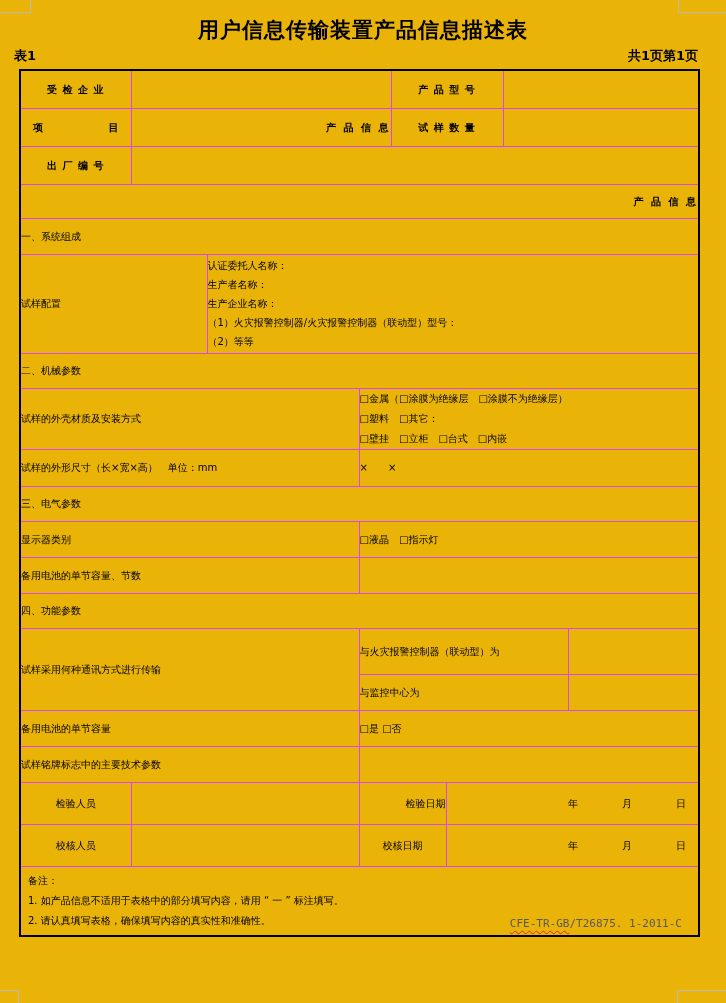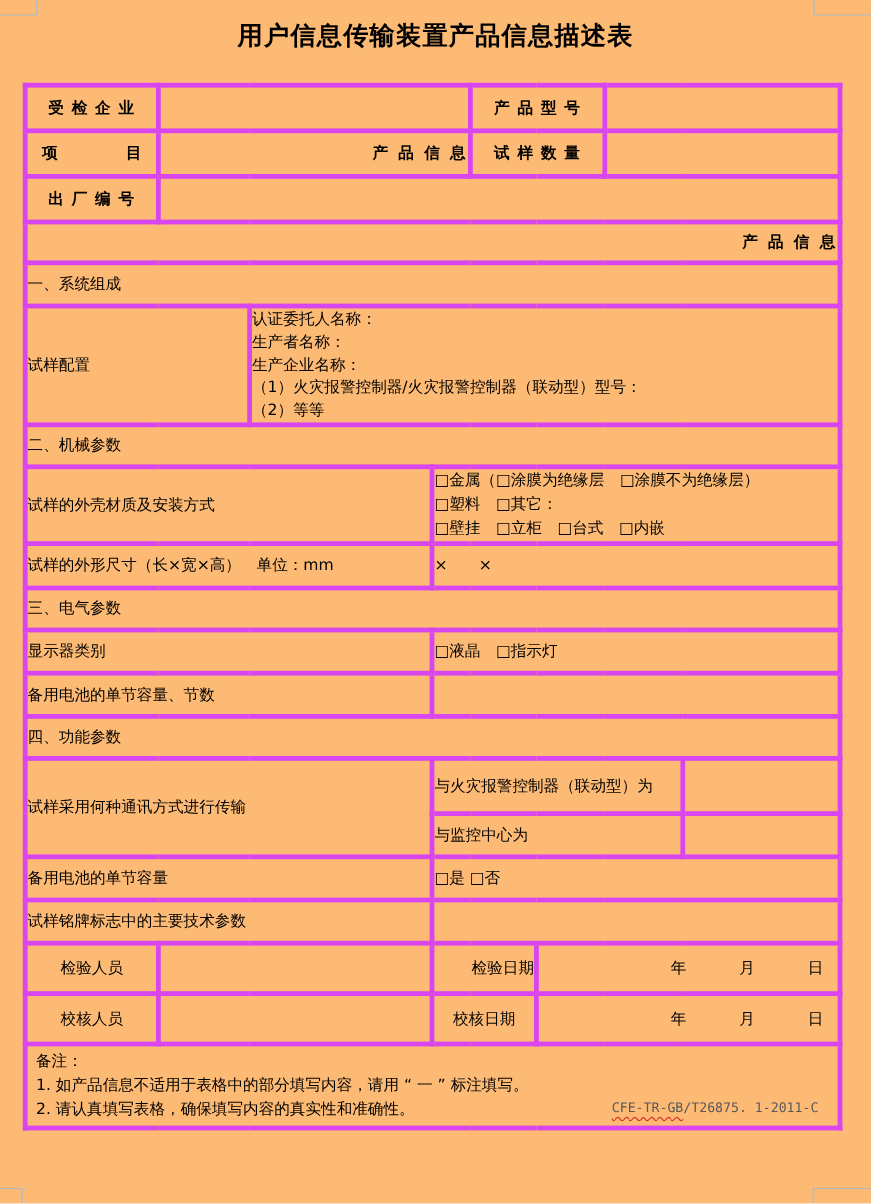--- a/index.html
+++ b/index.html
@@ -1,32 +1,32 @@
 <!DOCTYPE html>
 <html><head>
 <meta charset="utf-8">
 <style>
   html,body{margin:0;padding:0;background:#fff;}
-  .page{position:relative;width:726px;height:1003px;background:#fdba74;overflow:hidden;
+  .page{position:relative;width:726px;height:1003px;background:#eab308;overflow:hidden;
         font-family:"DejaVu Sans",sans-serif;color:#000;}
   
   .corner{position:absolute;}
   .c-tl{left:0;top:0;width:30px;height:12px;border-right:1px solid #b9b9b9;border-bottom:1px solid #b9b9b9;}
   .c-tr{right:0;top:0;width:47px;height:12px;border-left:1px solid #b9b9b9;border-bottom:1px solid #b9b9b9;}
   .c-bl{left:0;bottom:0;width:18px;height:12px;border-right:1px solid #b9b9b9;border-top:1px solid #b9b9b9;}
   .c-br{right:0;bottom:0;width:48px;height:12px;border-left:1px solid #b9b9b9;border-top:1px solid #b9b9b9;}
 
   .title{position:absolute;top:16px;left:0;width:726px;text-align:center;
          font-size:21px;font-weight:bold;letter-spacing:1px;}
   .meta{position:absolute;top:47px;left:14px;width:684px;display:flex;
         justify-content:space-between;font-size:13px;font-weight:bold;}
 
   table.form{position:absolute;left:19px;top:69px;width:679px;border-collapse:collapse;
              table-layout:fixed;border:2px solid #000;}
-  table.form td{border:4px solid #d946ef;font-size:13px;padding:0;overflow:hidden;
+  table.form td{border:1px solid #d946ef;font-size:10px;padding:0;overflow:hidden;
                 vertical-align:middle;line-height:19px;}
   td.lbl{text-align:center;font-weight:bold;letter-spacing:1px;}
   td.pl{padding-left:7px;}
   td.band{text-align:right;font-weight:bold;letter-spacing:2px;}
   .flexlbl{display:flex;justify-content:space-between;padding:0 12px;font-weight:bold;}
   .lines div{line-height:19px;}
   .opt div{line-height:20px;}
   .dimval{padding-left:34px;}
   .ymd{display:flex;justify-content:flex-end;gap:44px;padding-right:12px;}
   td.notes{vertical-align:middle;}
@@ -42,20 +42,24 @@
 
 <div class="page">
 
   <div class="corner c-tl"></div>
   <div class="corner c-tr"></div>
   <div class="corner c-bl"></div>
   <div class="corner c-br"></div>
 
   <div class="title">用户信息传输装置产品信息描述表</div>
 
+  <div class="meta">
+    <span>表1</span>
+    <span>共1页第1页</span>
+  </div>
 
   <table class="form">
     <colgroup>
       <col style="width:111px">
         <col style="width:76px">
         <col style="width:152px">
         <col style="width:32px">
       <col style="width:55px">
         <col style="width:57px">
         <col style="width:65px">

